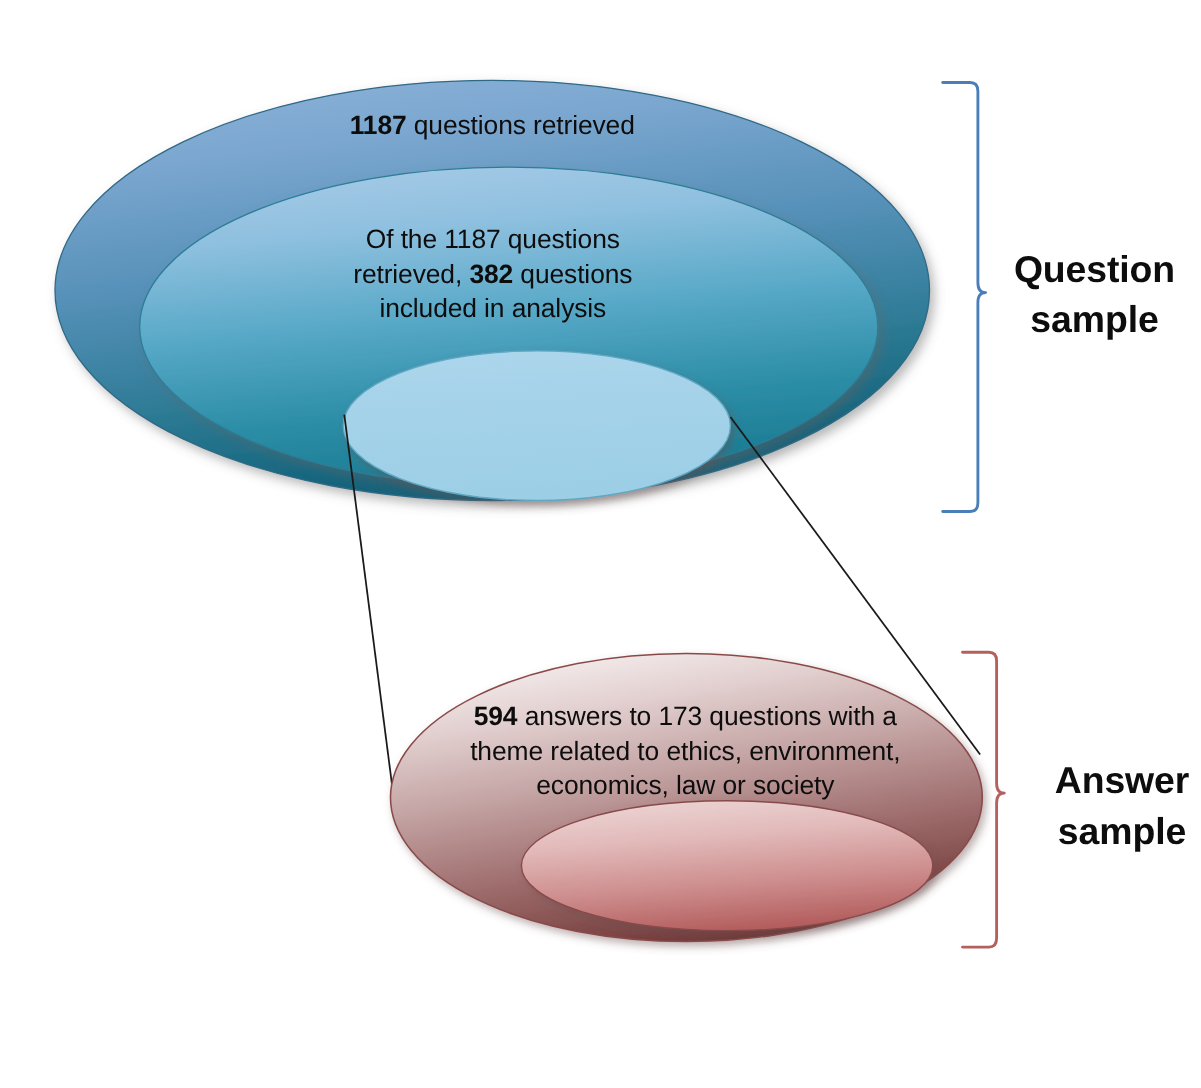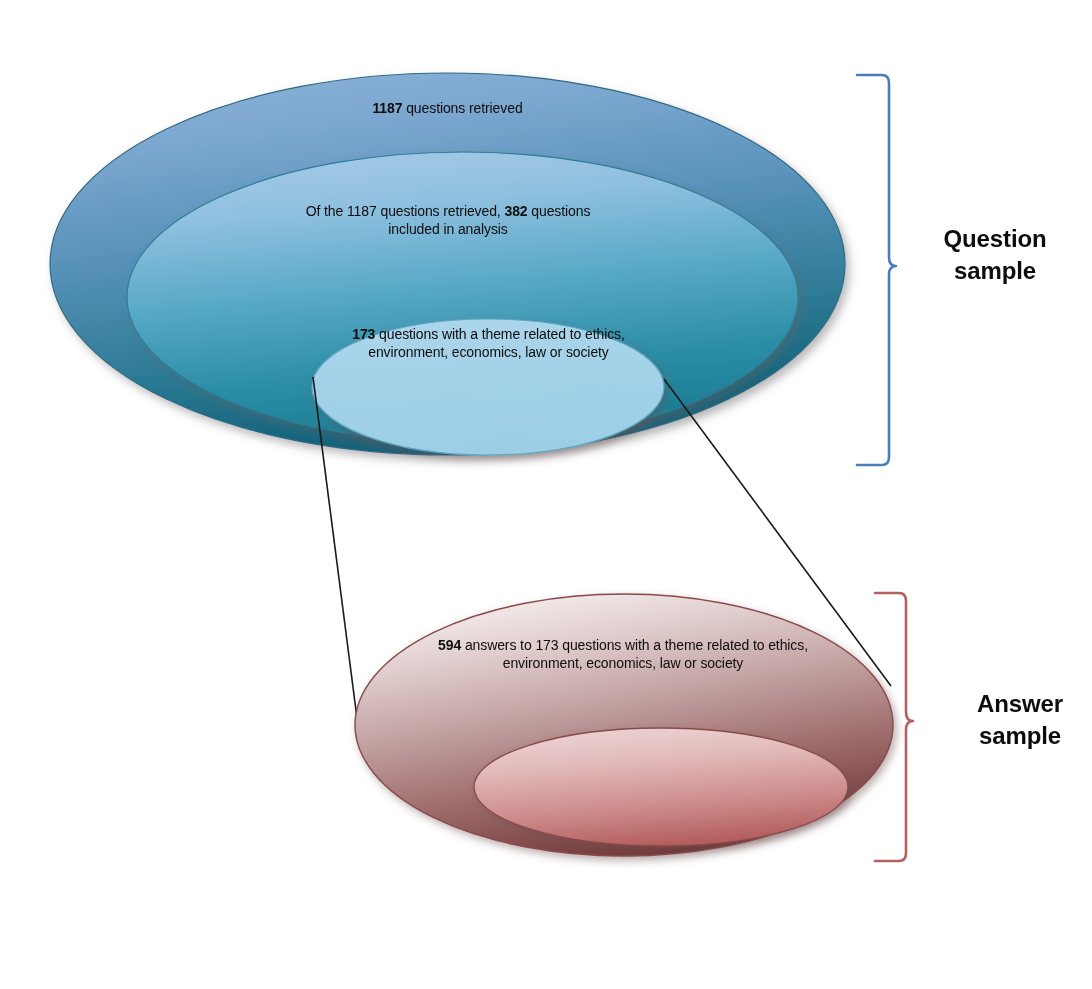--- a/index.html
+++ b/index.html
@@ -28,28 +28,28 @@
   }
   .label-text {
     position: absolute;
     text-align: center;
     line-height: 1.32;
     color: #0d0d0d;
     letter-spacing: -0.1px;
     white-space: pre-line;
   }
   .ellipse-text {
-    font-size: 14px;
+    font-size: 24px;
     font-weight: 400;
   }
   .ellipse-text b {
     font-weight: 700;
   }
   .bracket-label {
-    font-size: 24px;
+    font-size: 34px;
     font-weight: 700;
     line-height: 1.35;
   }
   
   #text-outer-blue {
     left: 175px;
     top: 99px;
     width: 545px;
   }
   #text-middle-blue {
@@ -154,21 +154,20 @@
     </g>
     <g>
       <path d="M 875 593 L 899 593 Q 906 593 906 601 L 906 712 Q 906 721 913 721 Q 906 721 906 730 L 906 853 Q 906 861 899 861 L 875 861" fill="none" stroke="#B4605E" stroke-width="2.6" stroke-linecap="round" stroke-linejoin="round"></path>
     </g>
   </svg>
 
   <div class="label-text ellipse-text" id="text-outer-blue"><b>1187</b><span> questions retrieved</span></div>
 
   <div class="label-text ellipse-text" id="text-middle-blue"><span>Of the 1187 questions retrieved, </span><b>382</b><span> questions included in analysis</span></div>
 
-  <div class="label-text ellipse-text" id="text-inner-blue"><b>173</b><span> questions with a theme related to ethics, environment, economics, law or society</span></div>
 
   <div class="label-text ellipse-text" id="text-outer-red"><b>594</b><span> answers to 173 questions with a theme related to ethics, environment, economics, law or society</span></div>
 
 
   <div class="label-text bracket-label" id="label-question-sample">Question
 sample</div>
 
   <div class="label-text bracket-label" id="label-answer-sample">Answer
 sample</div>
 

